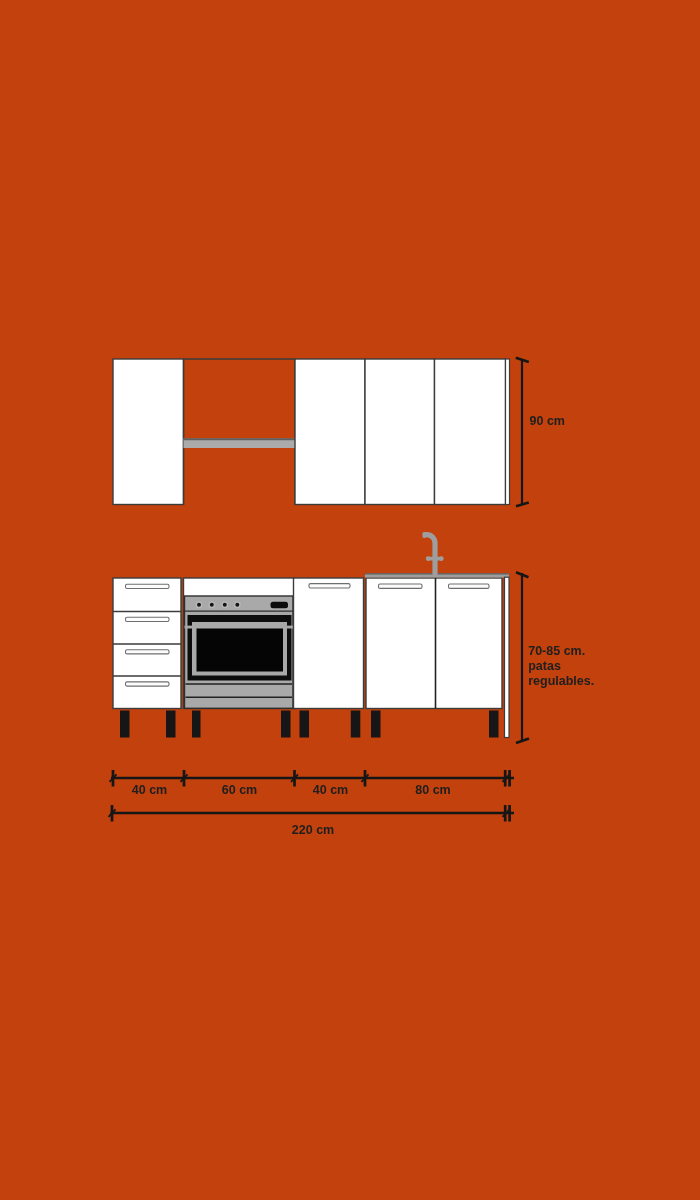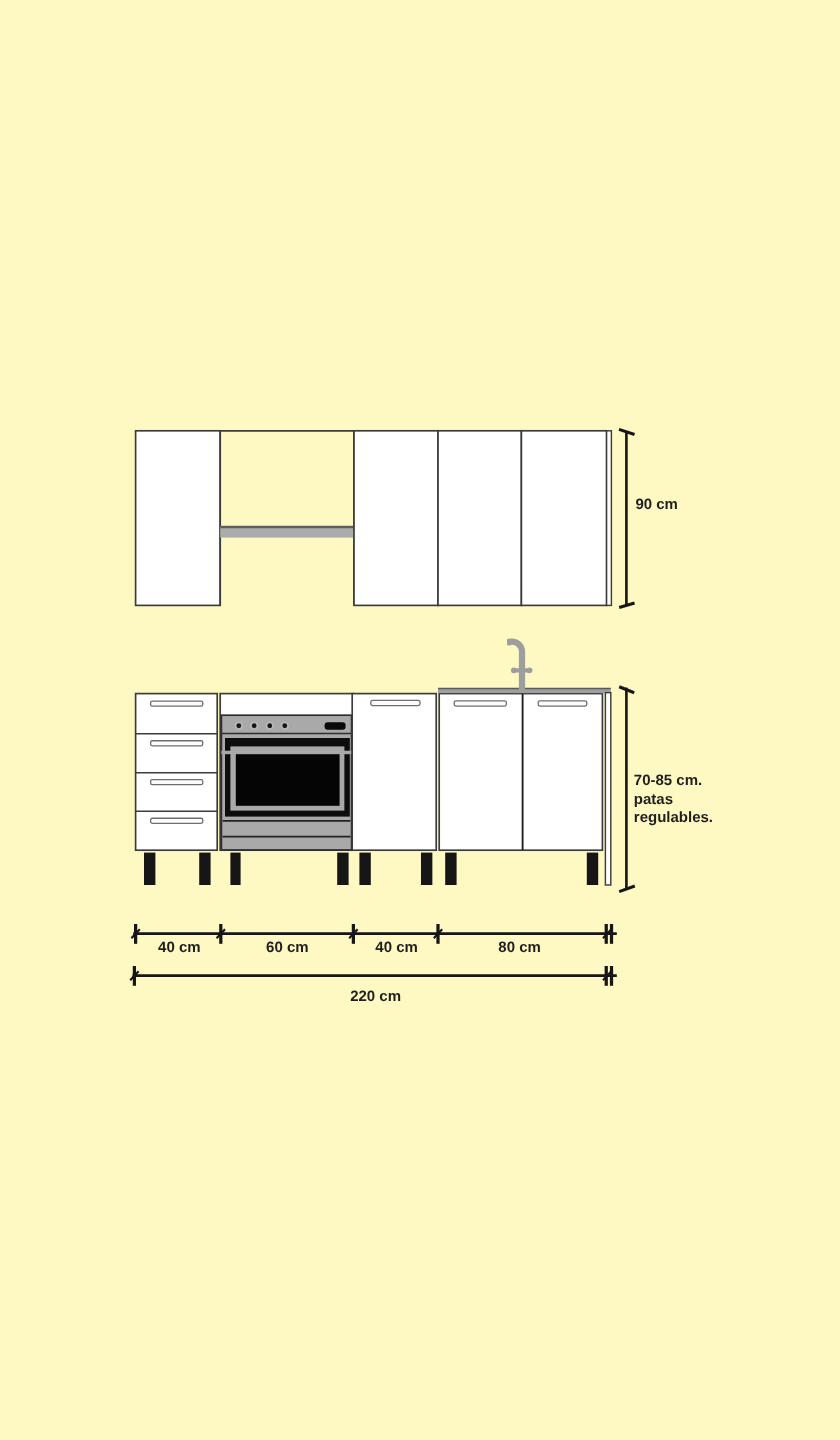--- a/index.html
+++ b/index.html
@@ -1,16 +1,16 @@
 <!DOCTYPE html>
 <html><head>
 <meta charset="utf-8">
 <style>
   html,body{margin:0;padding:0;background:#ffffff;}
-  .page{position:relative;width:700px;height:1200px;background:#fef9c3;overflow:hidden;}
+  .page{position:relative;width:700px;height:1200px;background:#c2410c;overflow:hidden;}
   svg{position:absolute;left:0;top:0;}
   text{font-family:"Liberation Sans",sans-serif;fill:#1f1f1f;}
 </style>
 </head>
 <body>
 <div class="page">
 <svg width="700" height="1200" viewBox="0 0 700 1200">
 
 <rect x="113" y="359" width="70.5" height="145.5" fill="#ffffff" stroke="#3c3c3c" stroke-width="1.4"></rect>
 

